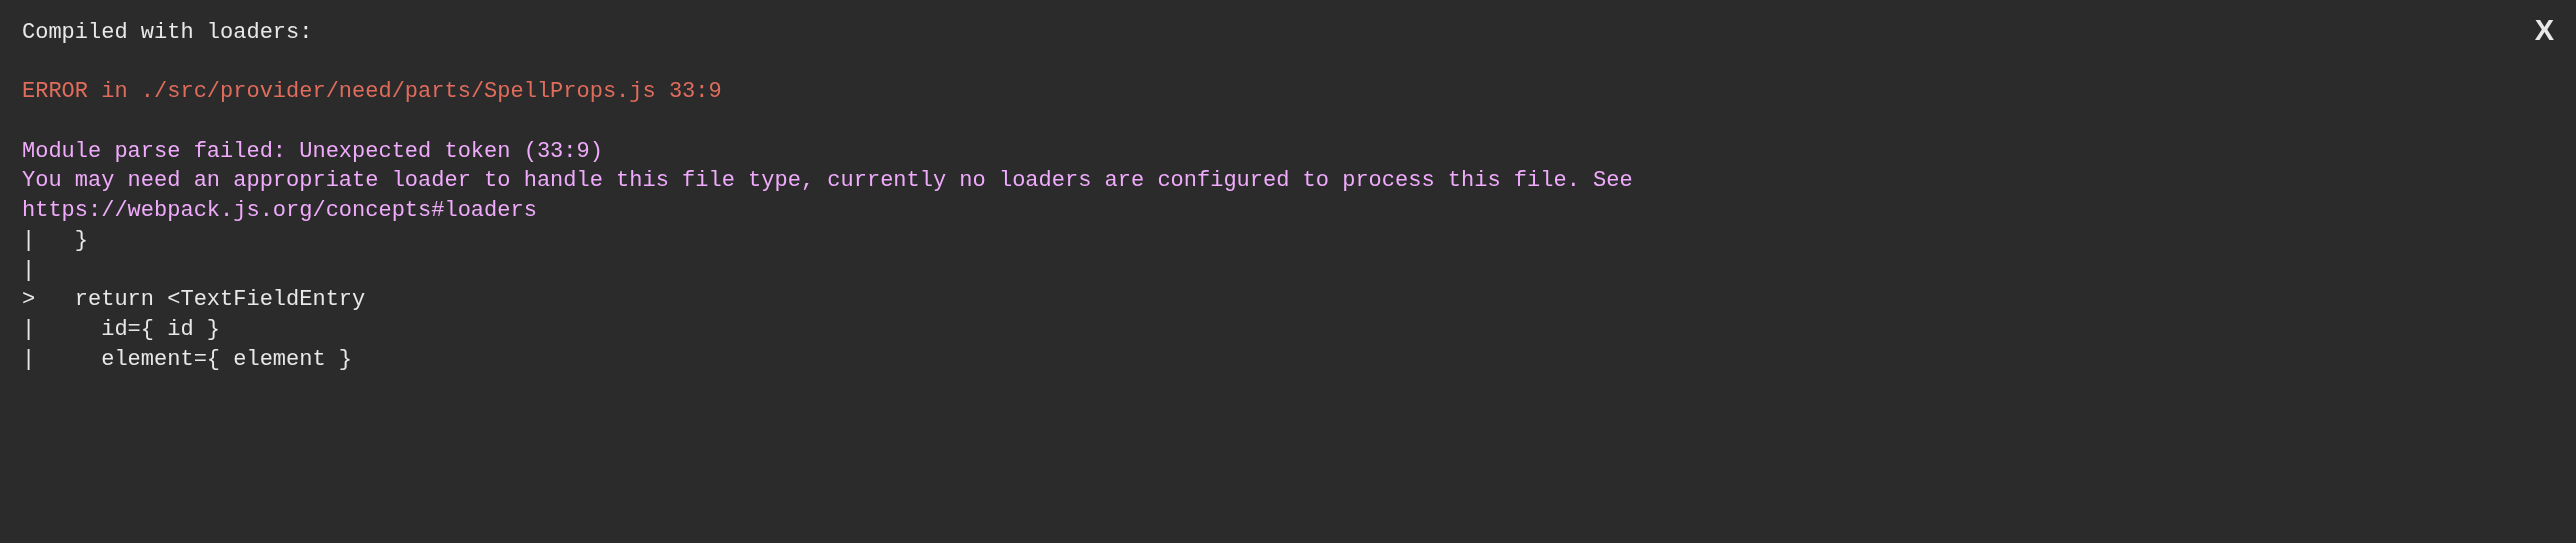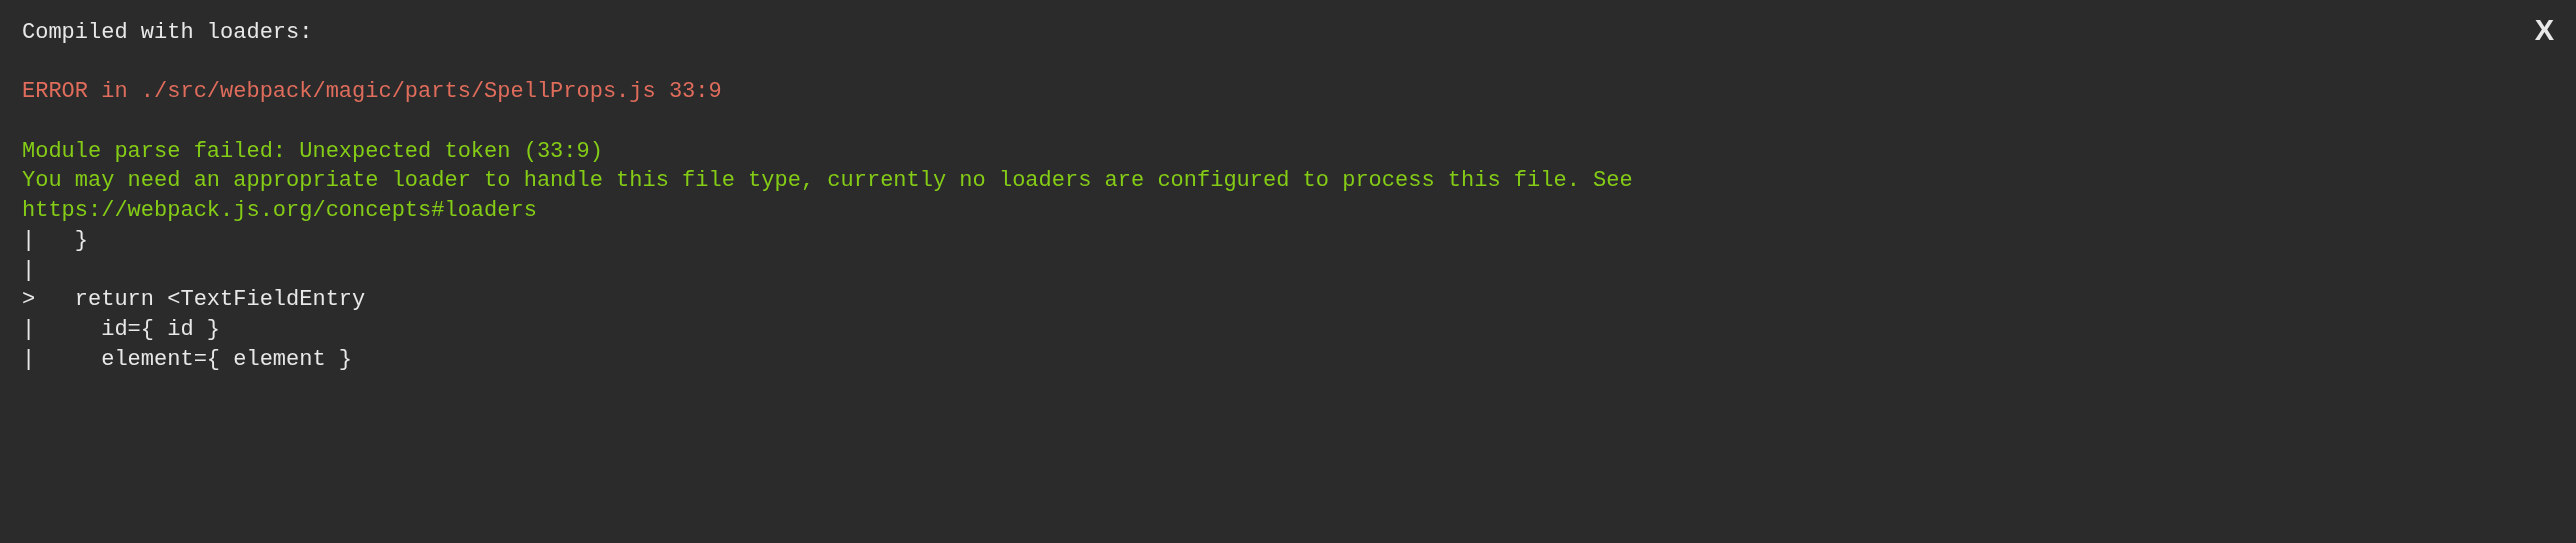--- a/index.html
+++ b/index.html
@@ -31,37 +31,37 @@
     }
     .heading {
       color: #e8e8e8;
       margin-bottom: 1.35em;
     }
     .error-line {
       color: #e06c5c;
       margin-bottom: 1.35em;
     }
     .message {
-      color: #84cc16;
+      color: #f0abfc;
       white-space: pre;
       margin-top: 9px;
     }
     .code-block {
       color: #e8e8e8;
       white-space: pre;
     }
   </style>
 </head>
 <body>
 
 <div class="close-button">X</div>
 
 <div class="heading">Compiled with loaders:</div>
 
-<div class="error-line"><span>ERROR in </span><span>./src/webpack/magic/parts/SpellProps.js 33:9</span></div>
+<div class="error-line"><span>ERROR in </span><span>./src/provider/need/parts/SpellProps.js 33:9</span></div>
 
 <div class="message">Module parse failed: Unexpected token (33:9)
 You may need an appropriate loader to handle this file type, currently no loaders are configured to process this file. See
 https://webpack.js.org/concepts#loaders</div>
 <div class="code-block">|   }
 |
 &gt;   return &lt;TextFieldEntry
 |     id={ id }
 |     element={ element }</div>
 

